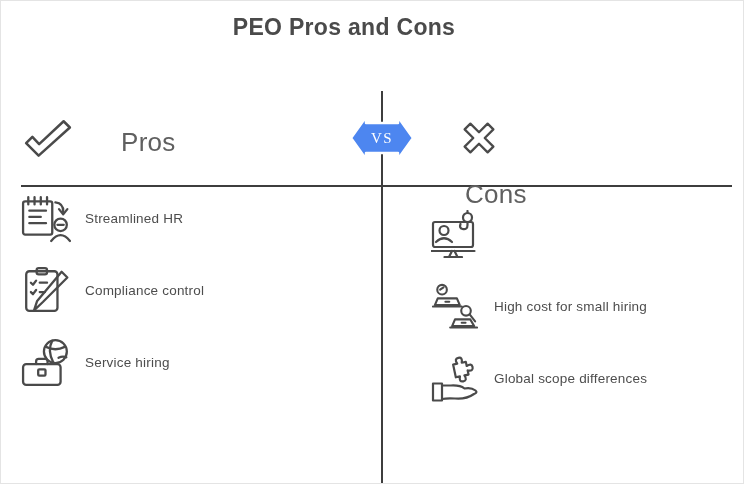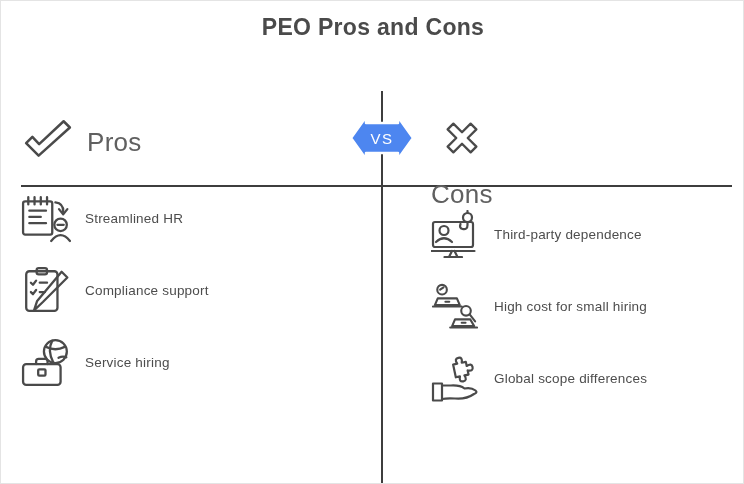--- a/index.html
+++ b/index.html
@@ -10,34 +10,33 @@
     border:1px solid #e4e4e4;
     box-sizing:border-box;
     font-family:"Liberation Sans","DejaVu Sans",sans-serif;
     overflow:hidden;
   }
   .title{
     position:absolute;top:13px;left:0;width:686px;
     text-align:center;
     font-size:23px;font-weight:bold;color:#4a4a4a;
     letter-spacing:.3px;
-    padding-left:29px;
   }
   .vline{position:absolute;left:380px;top:90px;width:2px;height:394px;background:#3d3d3d;}
   .hline{position:absolute;left:20px;top:184px;width:711px;height:2px;background:#3d3d3d;}
   .vs-badge{position:absolute;left:349px;top:114px;width:64px;height:46px;}
   .vs-label{
     position:absolute;left:349px;top:114px;width:64px;height:46px;
     display:flex;align-items:center;justify-content:center;
-    color:#ffffff;font-size:15px;letter-spacing:1.5px;font-weight:400;
+    color:#ffffff;font-size:15px;letter-spacing:1.5px;font-weight:400;font-family:Liberation Serif, serif;
   }
   .col-header{position:absolute;display:flex;align-items:center;gap:14px;}
   .col-header.pros{left:22px;top:114px;}
   .col-header.cons{left:430px;top:114px;flex-direction:column;}
-  .col-header .hdr-text{font-size:26px;color:#606060;font-weight:500;letter-spacing:.3px;}
+  .col-header .hdr-text{font-size:26px;color:#606060;font-weight:500;letter-spacing:.3px;margin-left:34px;}
   .items{position:absolute;display:flex;flex-direction:column;}
   .items.left{left:20px;top:192px;}
   .items.right{left:429px;top:208px;}
   .item{display:flex;align-items:center;gap:14px;height:50px;margin-bottom:22px;}
   .item .ic{width:50px;height:50px;flex:0 0 50px;display:flex;align-items:center;justify-content:center;}
   .item .lbl{font-size:13.5px;font-weight:500;color:#4d4d4d;letter-spacing:.2px;}
   svg.ol{stroke:#4a4a4a;fill:none;stroke-width:2.2;stroke-linecap:round;stroke-linejoin:round;}
 </style>
 </head>
 <body>
@@ -94,21 +93,21 @@
       <span class="ic">
         <svg class="ol" width="50" height="50" viewBox="0 0 48 48">
           <rect x="5" y="6" width="30" height="38" rx="3"></rect>
           <rect x="15" y="3" width="10" height="6" rx="2"></rect>
           <path d="M9.5 17 L11.5 19 L14.5 15"></path>
           <path d="M9.5 26 L11.5 28 L14.5 24"></path>
           <path d="M18 17 H25 M18 26 H23"></path>
           <path d="M39 6.5 L44.5 12 L21 35.5 L12.5 43.5 L15.5 34.5 Z"></path>
         </svg>
       </span>
-      <span class="lbl">Compliance support</span>
+      <span class="lbl">Compliance control</span>
     </div>
 
     <div class="item">
       <span class="ic">
         <svg class="ol" width="50" height="50" viewBox="0 0 48 48">
           <circle cx="33" cy="14" r="11"></circle>
           <path d="M24 9.5 Q33 14 42 9.5"></path>
           <path d="M30 3.5 Q25 13 31 24.5"></path>
           <path d="M36 20 Q40 18 43.5 19.5"></path>
           <path d="M14.5 26 V23.5 Q14.5 21 17 21 H23 Q25.5 21 25.5 23.5 V26"></path>
@@ -130,21 +129,20 @@
           <rect x="2" y="12" width="40" height="25" rx="2"></rect>
           <path d="M0.5 41 H43.5"></path>
           <path d="M18 47 L21 41 M26.5 47 L23.5 41 M13.5 47 H31"></path>
           <circle cx="13" cy="20.5" r="4.5"></circle>
           <path d="M5 32 Q13 24.5 21 32"></path>
           <circle cx="36.5" cy="7.5" r="4.5"></circle>
           <path d="M36.5 1 V3"></path>
           <path d="M36.5 12 V15 Q36.5 20 31.5 19 Q28 18 29.5 14"></path>
         </svg>
       </span>
-      <span class="lbl">Third-party dependence</span>
     </div>
 
     <div class="item">
       <span class="ic">
         <svg class="ol" width="46" height="46" viewBox="0 0 48 48">
           <circle cx="10.5" cy="7" r="5"></circle>
           <path d="M8.5 7 L12 4.5"></path>
           <path d="M6 16 H26 L29 23 H3 Z"></path>
           <path d="M1 24.5 H31"></path>
           <path d="M14 19.5 H18"></path>

